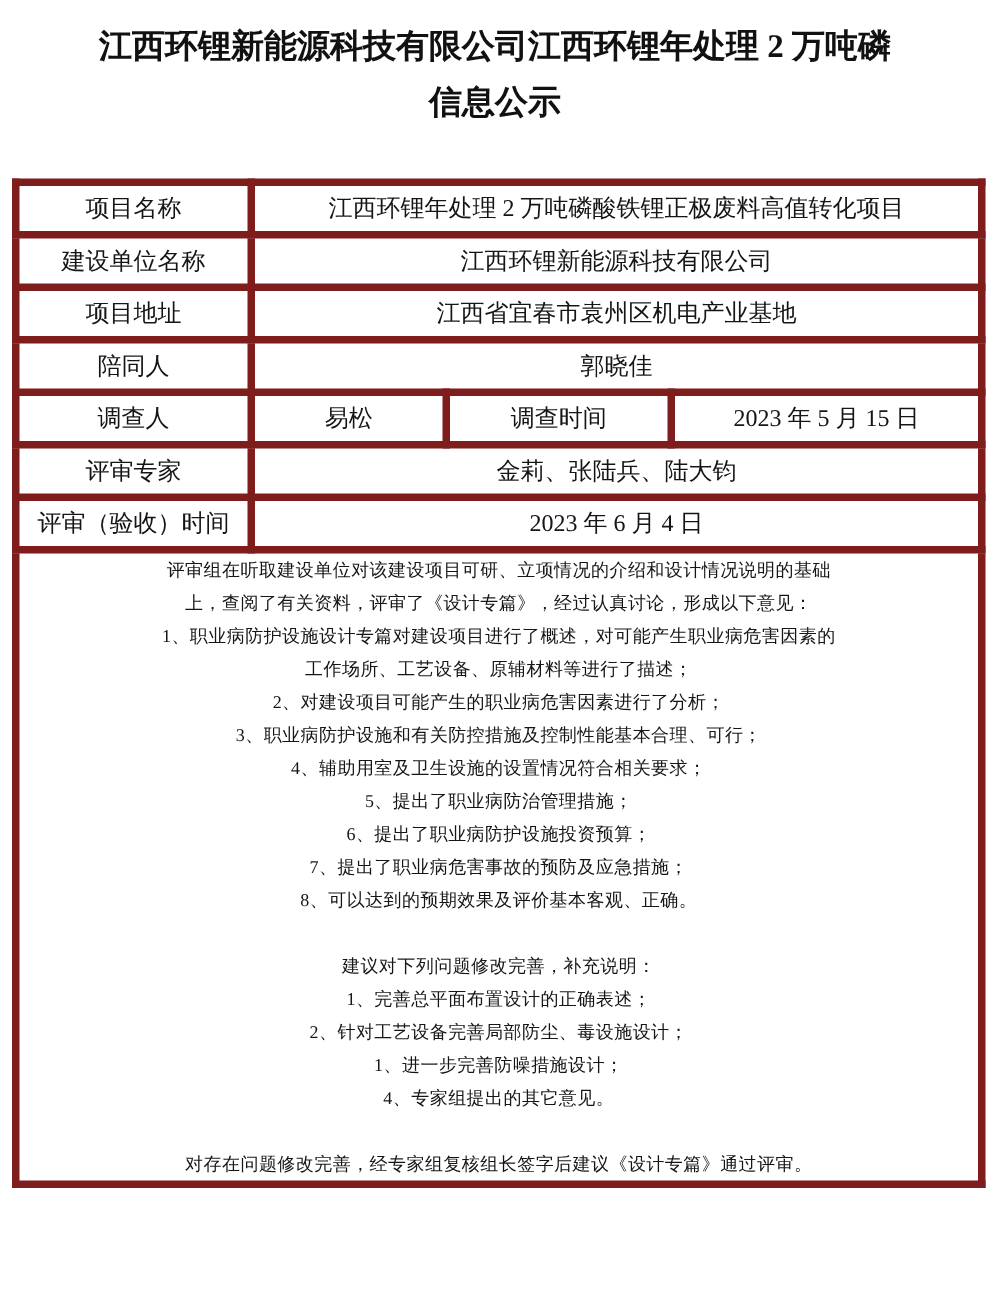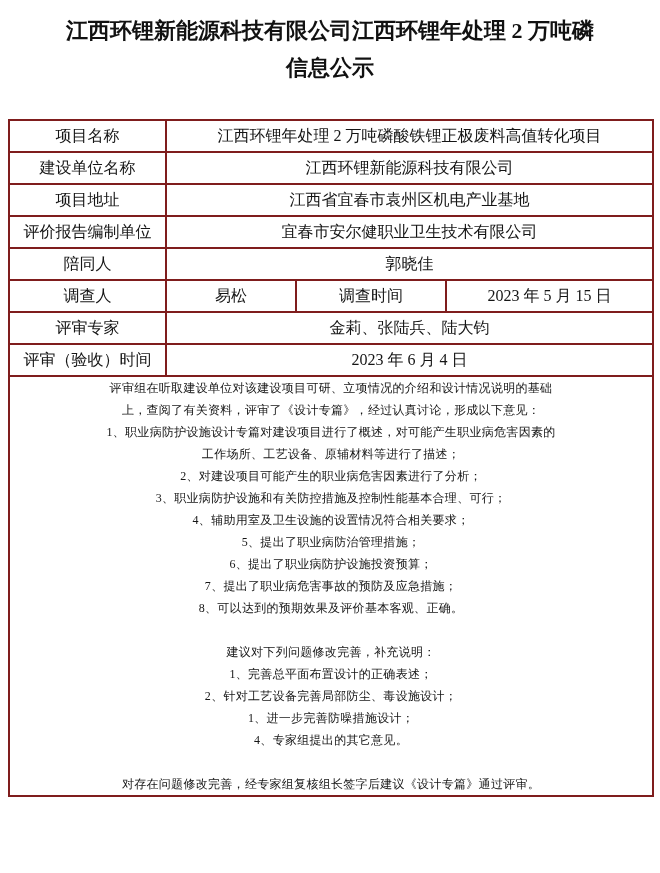--- a/index.html
+++ b/index.html
@@ -28,21 +28,21 @@
     white-space: nowrap;
   }
   table.info-table {
     border-collapse: collapse;
     table-layout: fixed;
     width: 644px;
     margin: 33px 0 0 8px;
     border: 2px solid #2e2e2e;
   }
   table.info-table td {
-    border: 2px solid #7f1d1d;
+    border: 5px solid #7f1d1d;
     font-size: 16px;
     text-align: center;
     vertical-align: middle;
     height: 30px;
     padding: 0 3px;
     overflow: hidden;
     white-space: nowrap;
   }
   td.opinion-cell {
     text-align: left;
@@ -83,24 +83,20 @@
       </tr>
       <tr>
         <td>建设单位名称</td>
         <td colspan="3">江西环锂新能源科技有限公司</td>
       </tr>
       <tr>
         <td>项目地址</td>
         <td colspan="3">江西省宜春市袁州区机电产业基地</td>
       </tr>
       <tr>
-        <td>评价报告编制单位</td>
-        <td colspan="3">宜春市安尔健职业卫生技术有限公司</td>
-      </tr>
-      <tr>
         <td>陪同人</td>
         <td colspan="3">郭晓佳</td>
       </tr>
       <tr>
         <td>调查人</td>
         <td>易松</td>
         <td>调查时间</td>
         <td>2023 年 5 月 15 日</td>
       </tr>
       <tr>

